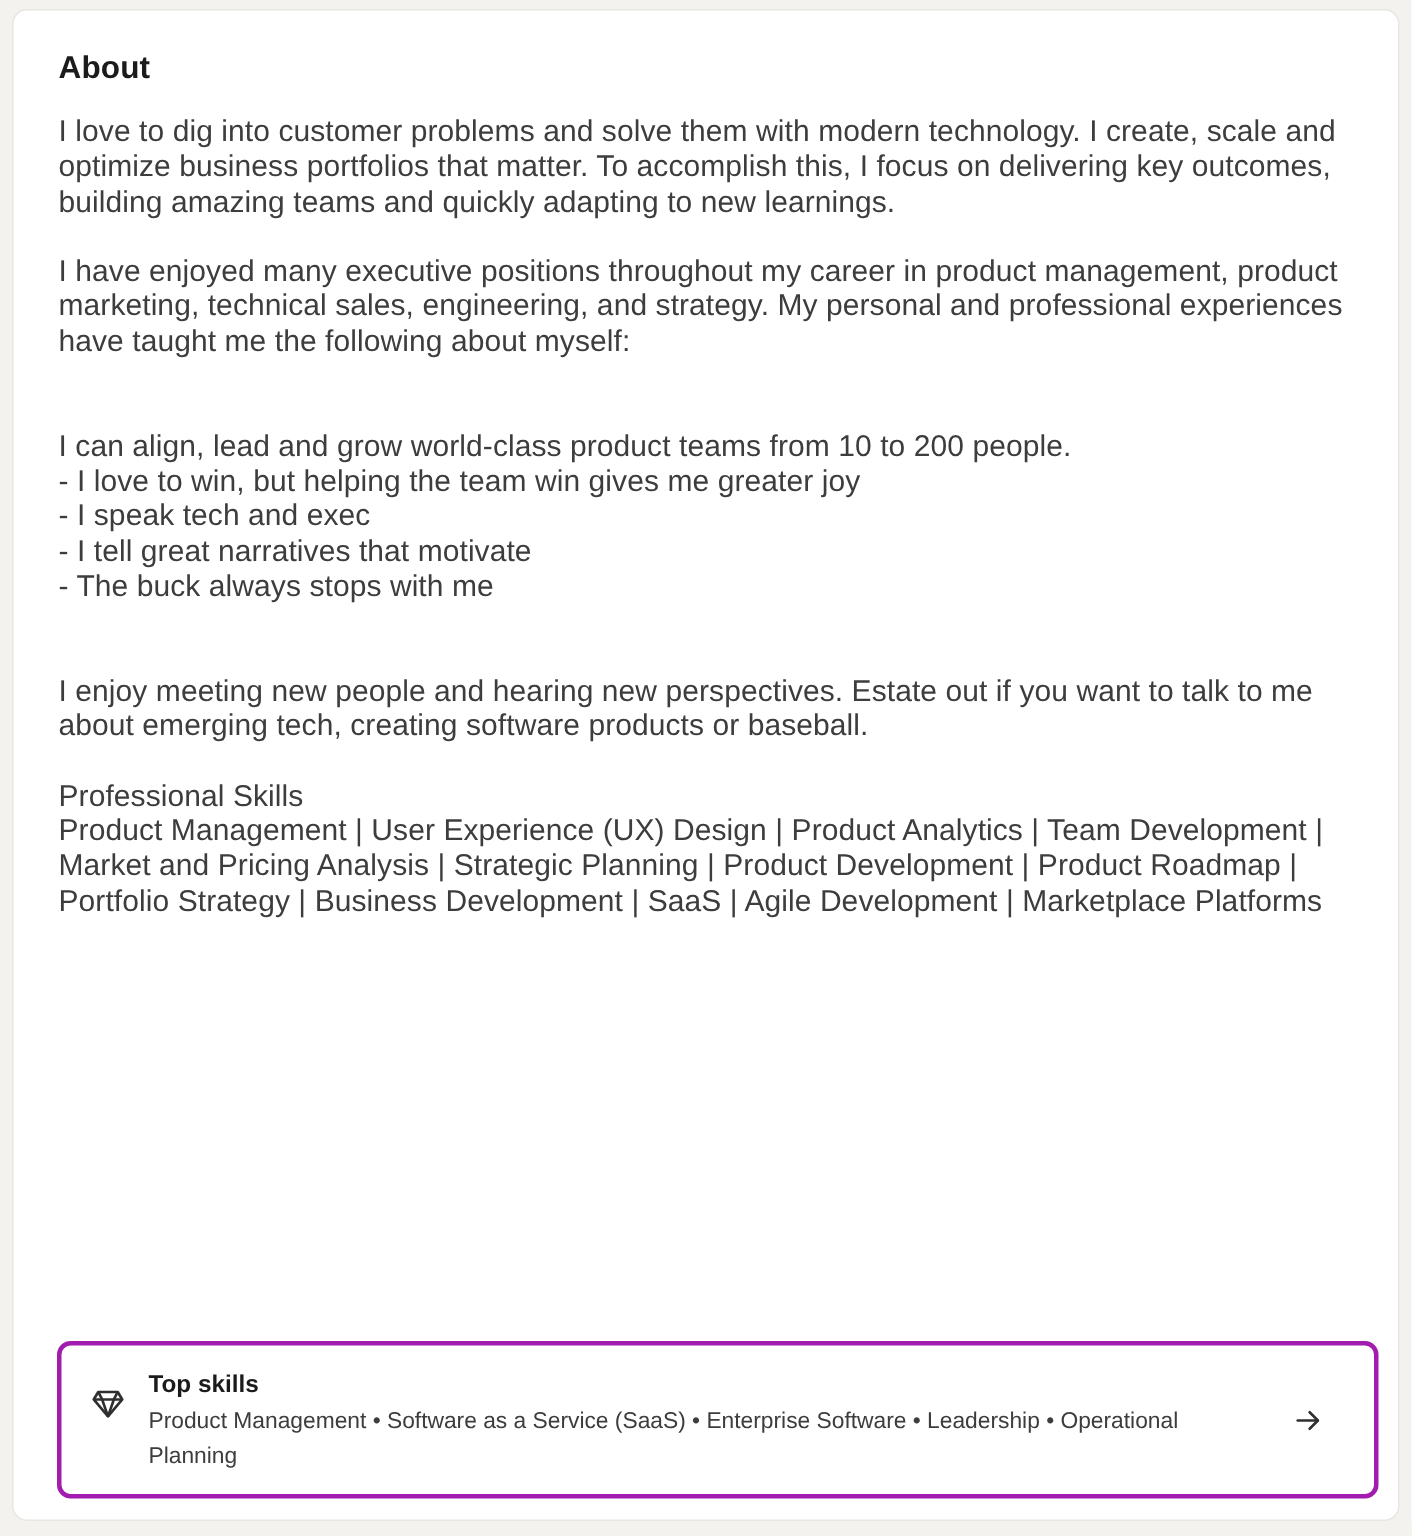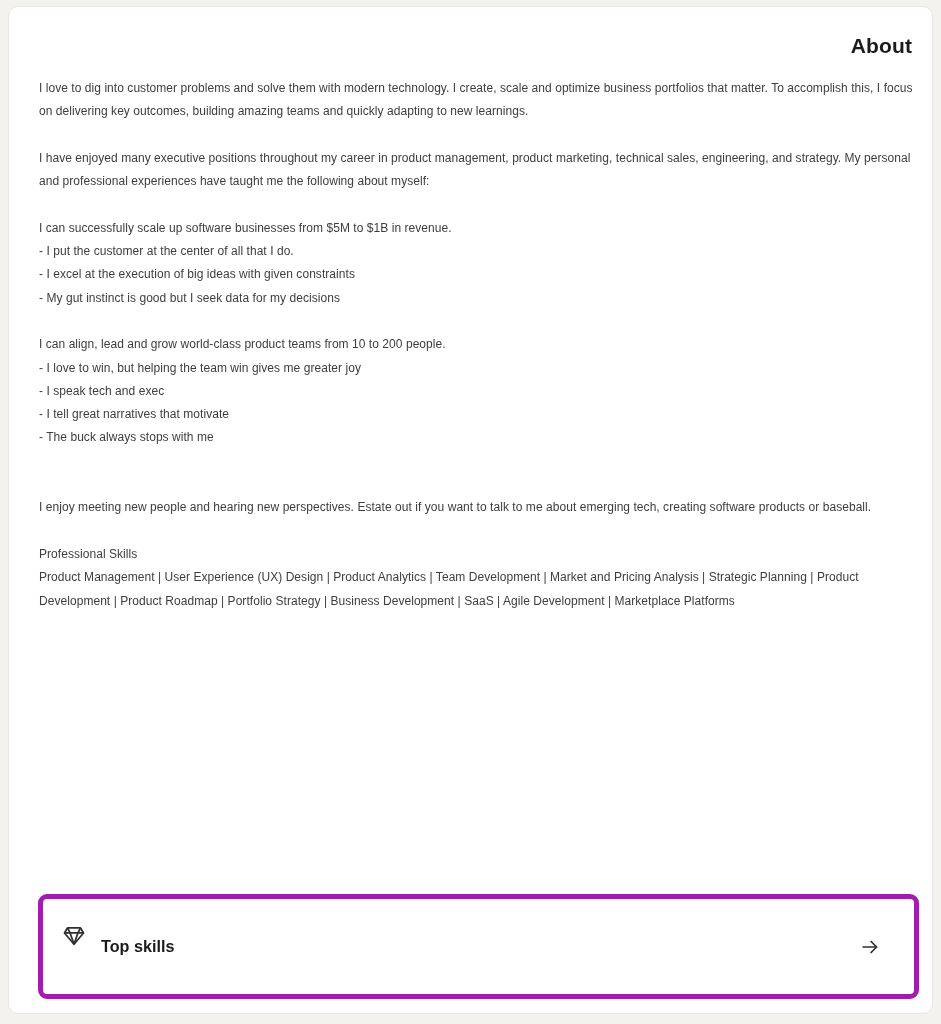--- a/index.html
+++ b/index.html
@@ -28,46 +28,45 @@
   .card-inner {
     padding: 26px 20px 0 22px;
   }
   .section-title {
     font-size: 21px;
     line-height: 26px;
     font-weight: 600;
     color: #1b1b1b;
     letter-spacing: 0.1px;
     margin: 0 0 18px 8px;
-    text-align: right;
   }
   .about-body {
     margin-left: 8px;
     width: 878px;
-    font-size: 12px;
+    font-size: 20px;
     line-height: 23.3px;
     color: #3d3d3d;
     letter-spacing: 0.05px;
   }
   .para {
     margin: 0;
     white-space: pre-wrap;
   }
   .blank-line {
     height: 23.3px;
   }
   .top-skills-card {
     position: absolute;
     left: 29px;
     top: 887px;
     width: 881px;
     height: 105px;
     box-sizing: border-box;
     background: #ffffff;
-    border: 5px solid #a21caf;
+    border: 3px solid #a21caf;
     border-radius: 9px;
     display: flex;
     align-items: center;
     padding: 0 18px 0 18px;
   }
   .gem-icon {
     width: 26px;
     height: 26px;
     flex: 0 0 26px;
     margin-right: 14px;
@@ -114,24 +113,20 @@
 <div class="about-card">
   <div class="card-inner">
 
     <h2 class="section-title">About</h2>
 
     <div class="about-body">
       <p class="para">I love to dig into customer problems and solve them with modern technology. I create, scale and optimize business portfolios that matter. To accomplish this, I focus on delivering key outcomes, building amazing teams and quickly adapting to new learnings.</p>
       <div class="blank-line"></div>
       <p class="para">I have enjoyed many executive positions throughout my career in product management, product marketing, technical sales, engineering, and strategy. My personal and professional experiences have taught me the following about myself:</p>
       <div class="blank-line"></div>
-      <p class="para">I can successfully scale up software businesses from $5M to $1B in revenue.
-- I put the customer at the center of all that I do.
-- I excel at the execution of big ideas with given constraints
-- My gut instinct is good but I seek data for my decisions</p>
       <div class="blank-line"></div>
       <p class="para">I can align, lead and grow world-class product teams from 10 to 200 people.
 - I love to win, but helping the team win gives me greater joy
 - I speak tech and exec
 - I tell great narratives that motivate
 - The buck always stops with me</p>
       <div class="blank-line"></div>
       <div class="blank-line"></div>
       <p class="para">I enjoy meeting new people and hearing new perspectives. Estate out if you want to talk to me about emerging tech, creating software products or baseball.</p>
       <div class="blank-line"></div>
@@ -146,20 +141,21 @@
     <span class="gem-icon">
       <svg viewBox="0 0 24 24" width="26" height="26" fill="none" stroke="currentColor" stroke-width="1.6" stroke-linejoin="round">
         <path d="M3.2 9.2 L6 4.6 L18 4.6 L20.8 9.2 L12 19.6 Z"></path>
         <path d="M3.2 9.2 L20.8 9.2"></path>
         <path d="M6 4.6 L8.4 9.2 L12 19.6"></path>
         <path d="M18 4.6 L15.6 9.2 L12 19.6"></path>
       </svg>
     </span>
     <span class="top-skills-text">
       <span class="top-skills-heading" style="display:block;">Top skills</span>
+      <span class="top-skills-list" style="display:block;">Product Management • Software as a Service (SaaS) • Enterprise Software • Leadership • Operational Planning</span>
     </span>
     <span class="arrow-btn">
       <svg viewBox="0 0 24 24" width="22" height="22" fill="none" stroke="currentColor" stroke-width="1.9" stroke-linecap="round" stroke-linejoin="round">
         <path d="M4.5 12 H19"></path>
         <path d="M13.2 6 L19.2 12 L13.2 18"></path>
       </svg>
     </span>
   </div>
 </div>
 

